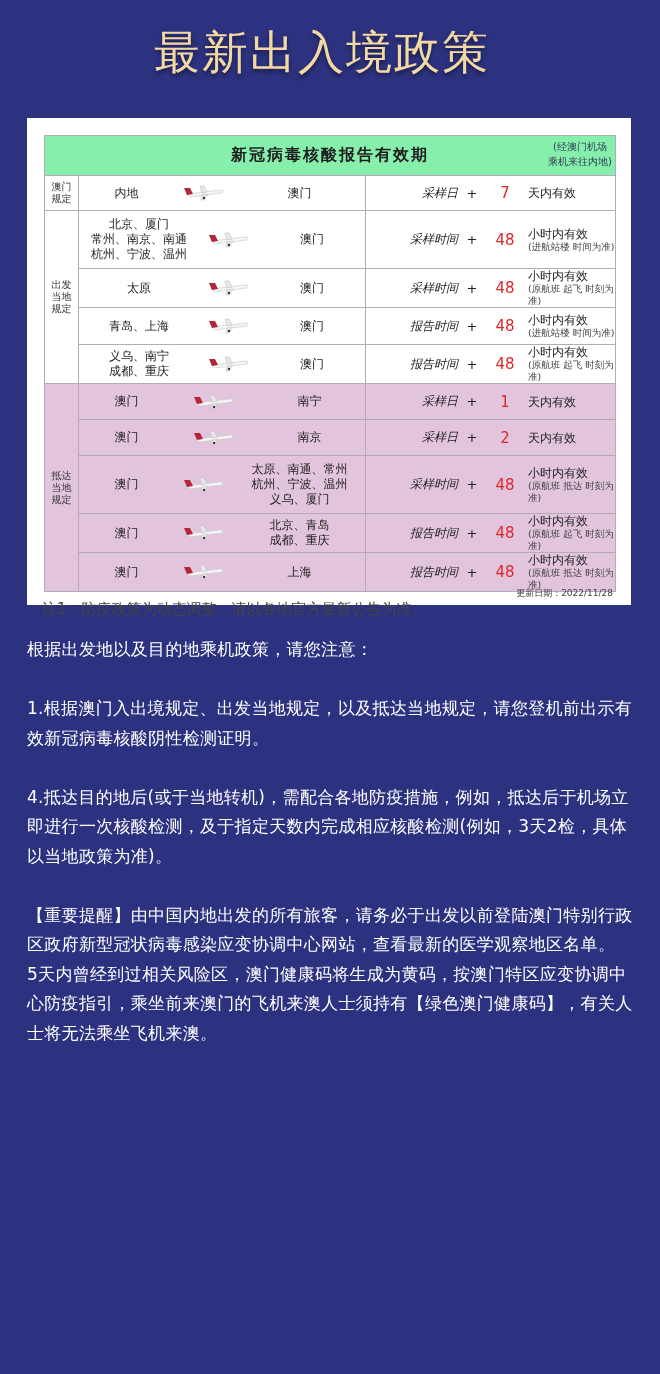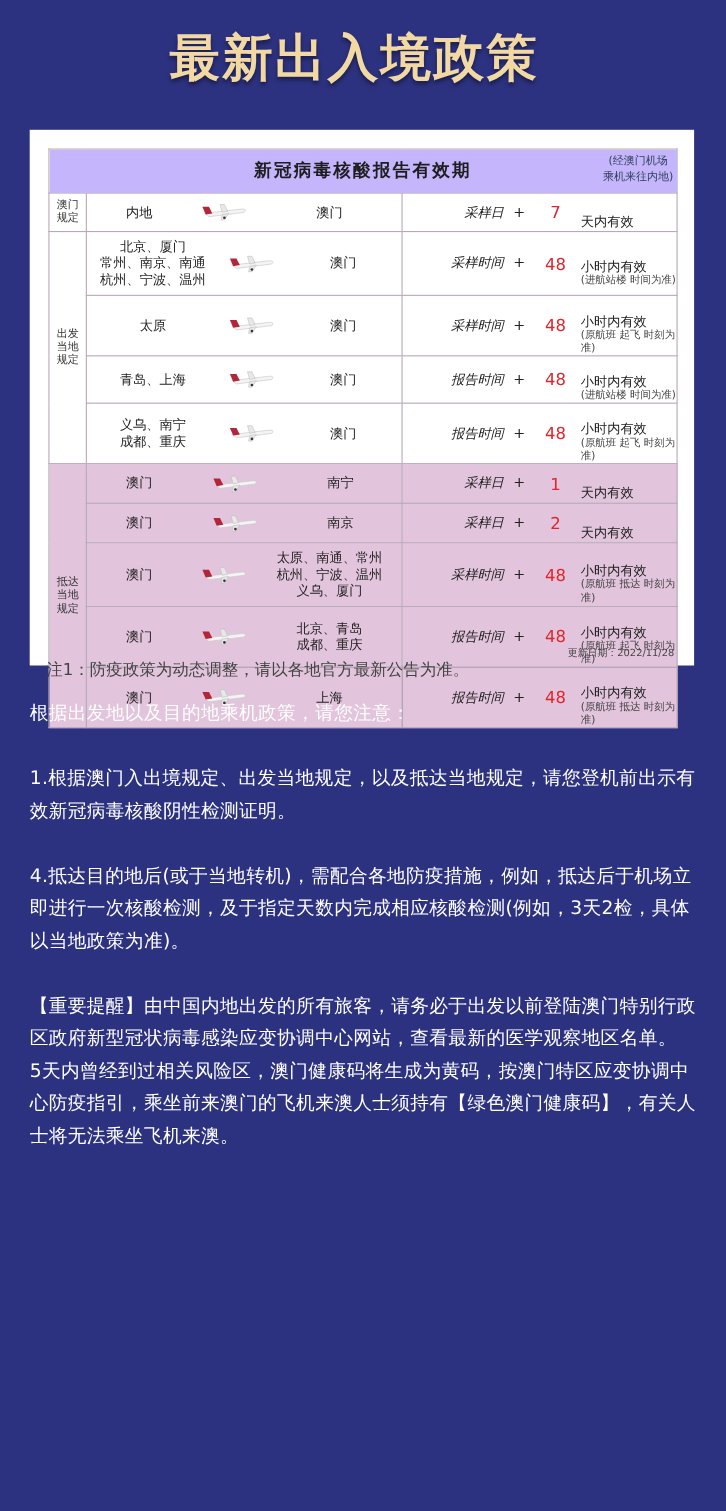--- a/index.html
+++ b/index.html
@@ -4,51 +4,51 @@
 <style>
   html, body { margin: 0; padding: 0; }
   body {
     width: 660px; height: 1374px; overflow: hidden;
     background: #2d3280;
     font-family: "DejaVu Sans", "Liberation Sans", sans-serif;
     position: relative;
   }
   .title {
     position: absolute; left: 0; top: 22px; width: 644px; text-align: center;
-    font-size: 46px; font-weight: bold; letter-spacing: 2px;
+    font-size: 46px; font-weight: normal; letter-spacing: 2px;
     color: #f2d9a4;
     text-shadow: 0 3px 4px rgba(0,0,0,0.45);
   }
   .card {
     position: absolute; left: 27px; top: 118px; width: 604px; height: 487px;
     background: #ffffff;
   }
   table.policy {
     position: absolute; left: 17px; top: 17px; width: 571px;
     border-collapse: collapse; table-layout: fixed;
     font-size: 12px; color: #222;
   }
   table.policy td { border: 1px solid #b7a9b7; padding: 0; text-align: center; vertical-align: middle; }
-  .hdr td { background: #c4b5fd; height: 39px; position: relative; }
+  .hdr td { background: #86efac; height: 39px; position: relative; }
   .hdr .htitle { font-size: 16px; font-weight: bold; letter-spacing: 2px; color: #1e1e1e; }
   .hdr .hnote { position: absolute; right: 3px; top: 3px; font-size: 10px; line-height: 15px; color: #2e3f58; text-align: center; }
   .grp { font-size: 10px; line-height: 12px; color: #333; }
   .grp span { display: block; }
   .pink td { background: #e2c4dc; }
   .route { display: flex; align-items: center; height: 100%; }
   .route .from { width: 95px; text-align: center; line-height: 15px; }
   .route .plane { width: 60px; display: flex; justify-content: center; }
   .route .to { flex: 1; text-align: center; line-height: 15px; }
   .route .line { display: block; white-space: nowrap; }
   .valid { display: flex; align-items: center; height: 100%; }
   .valid .basis { width: 92px; text-align: right; font-style: italic; }
   .valid .plus { width: 28px; text-align: center; font-size: 13px; }
   .valid .num { width: 38px; text-align: center; font-size: 15px; color: #e0262d; }
   .valid .unit { flex: 1; text-align: left; padding-left: 4px; }
-  .valid .unit .u1 { display: block; font-size: 12px; line-height: 14px; margin-top: 16px; }
+  .valid .unit .u1 { display: block; font-size: 12px; line-height: 14px; }
   .valid .unit .u2 { display: block; font-size: 9.5px; line-height: 12px; color: #444; }
   .footnote { position: absolute; left: 15px; top: 482px; font-size: 15px; color: #444; }
   .updated { position: absolute; right: 18px; top: 469px; font-size: 9px; color: #444; text-align: right; }
   .body-text {
     position: absolute; left: 27px; top: 635px; width: 610px;
     color: #ffffff; font-size: 17px; line-height: 29.5px; letter-spacing: 0.3px;
   }
   .body-text p { margin: 0 0 29.5px 0; }
   .body-text p.tight { margin: 0; }
   svg.plane-svg { display: block; }

